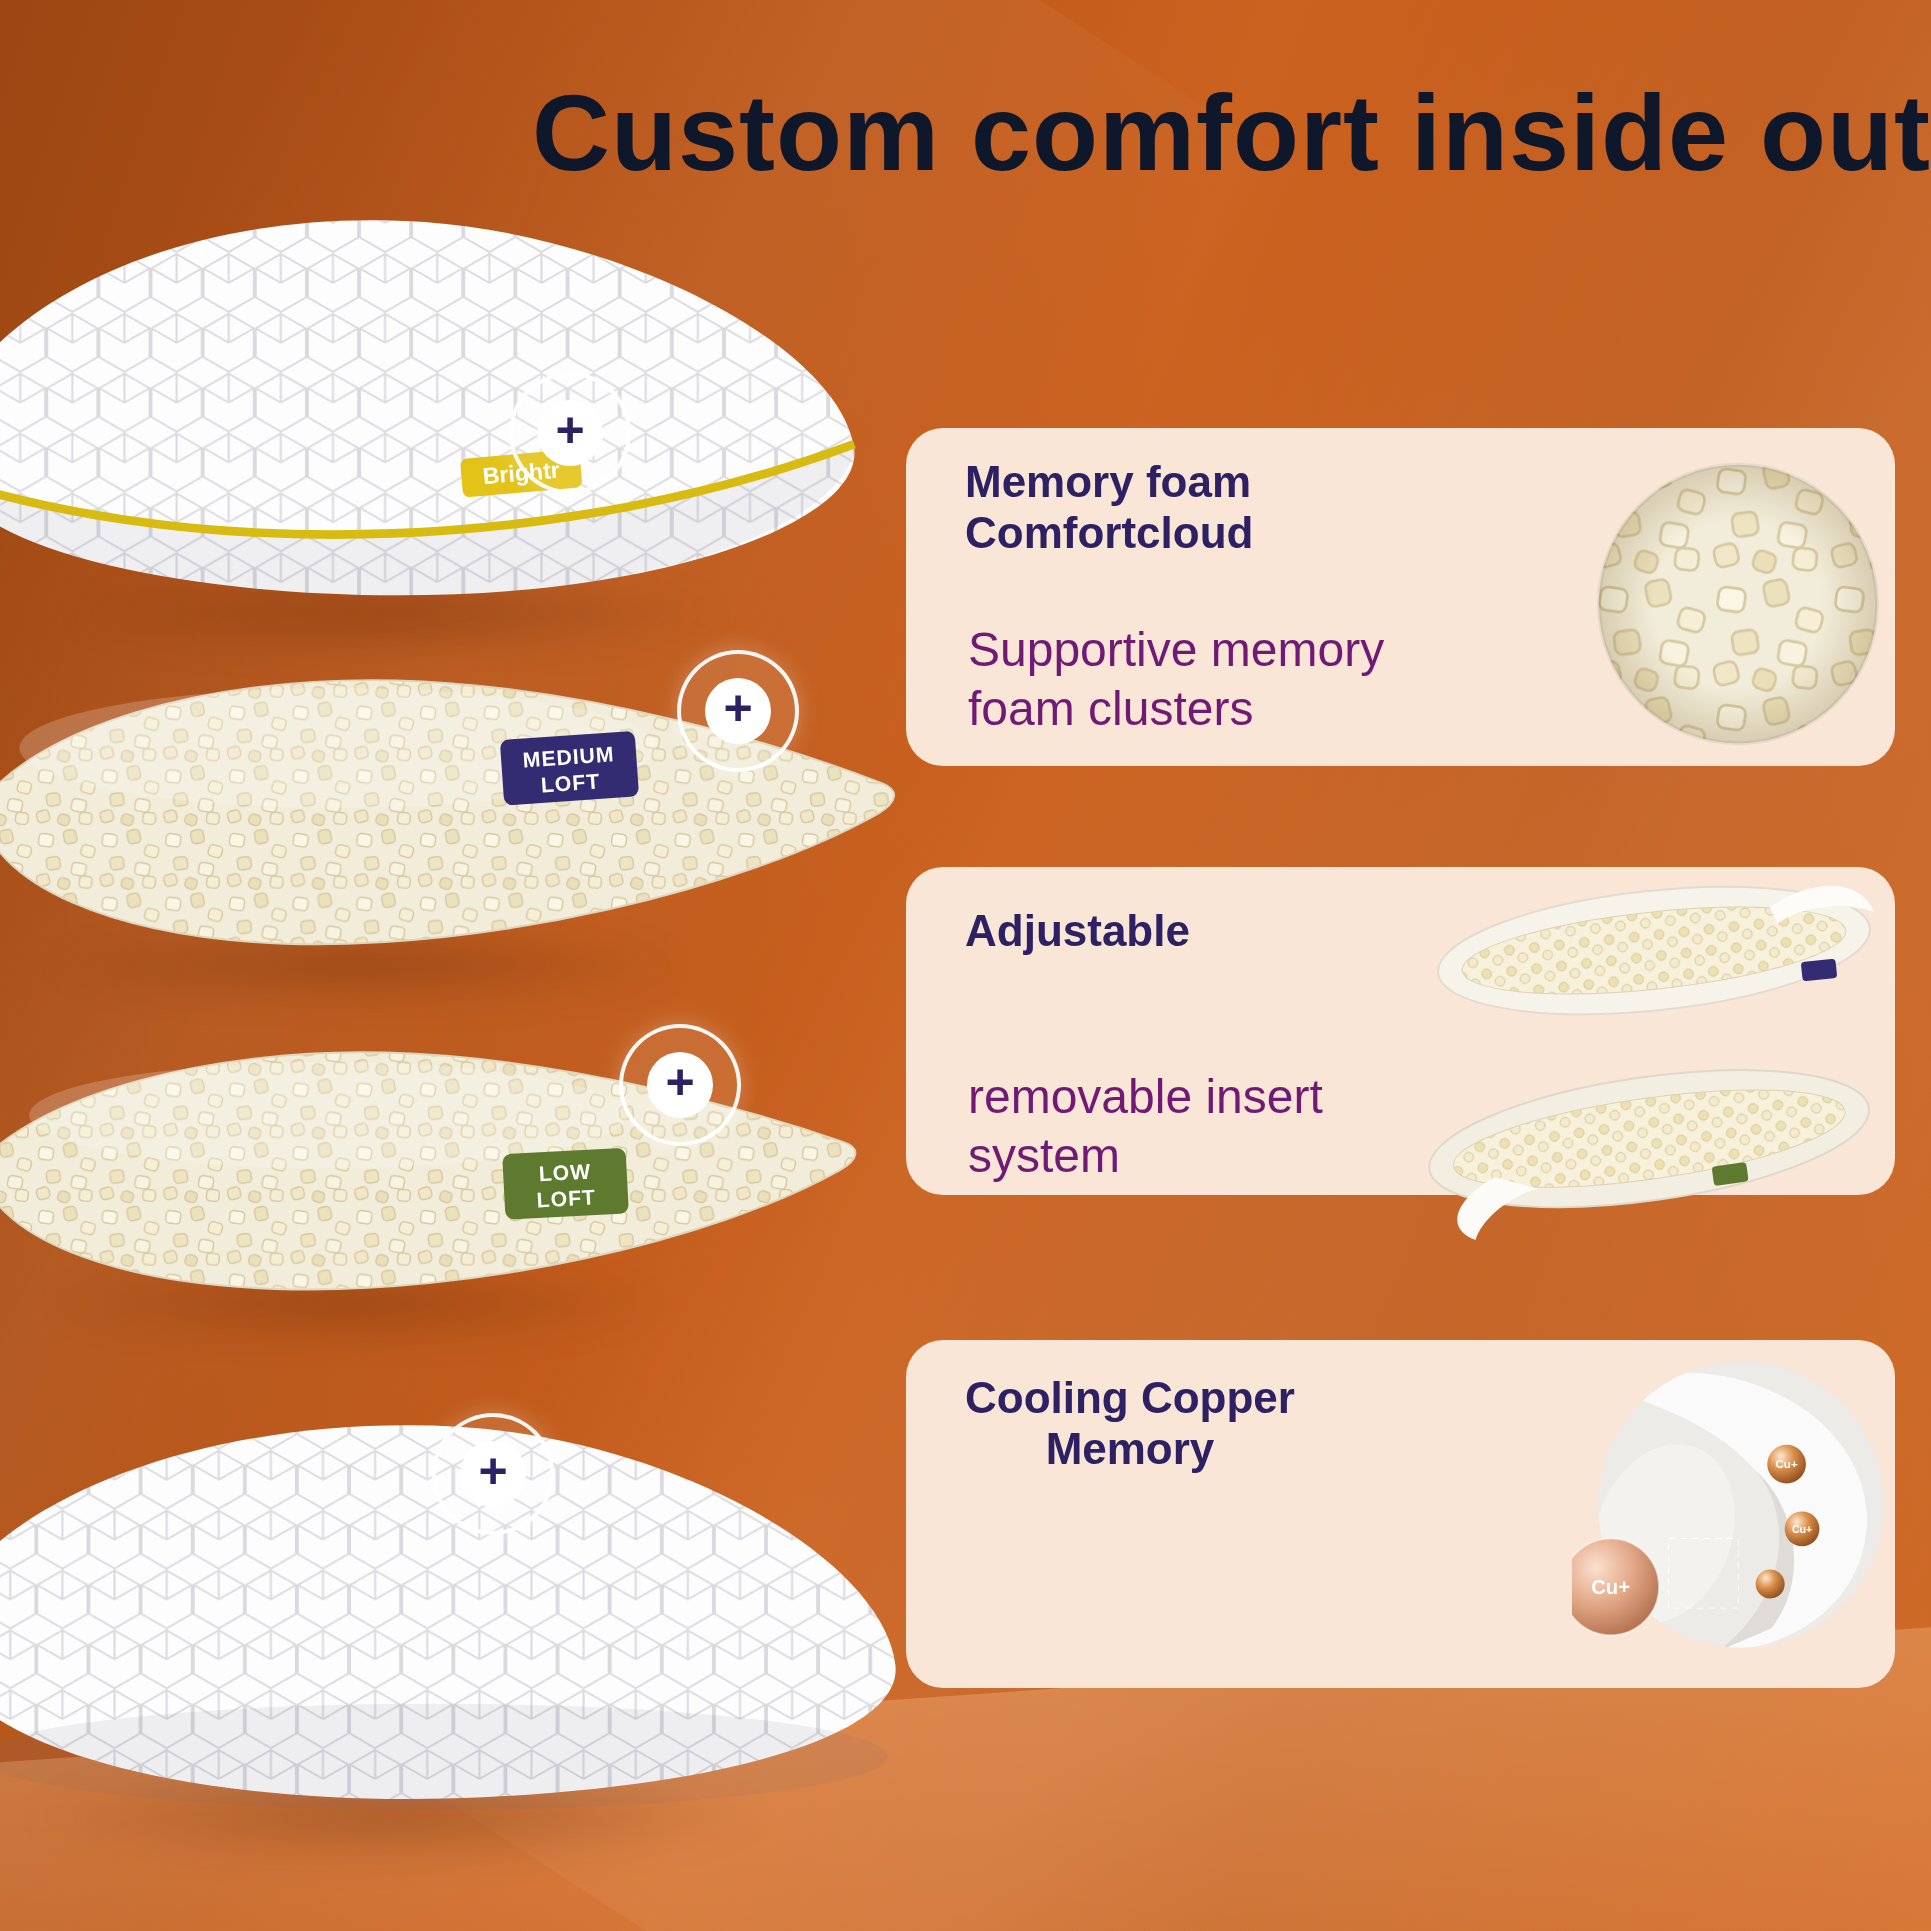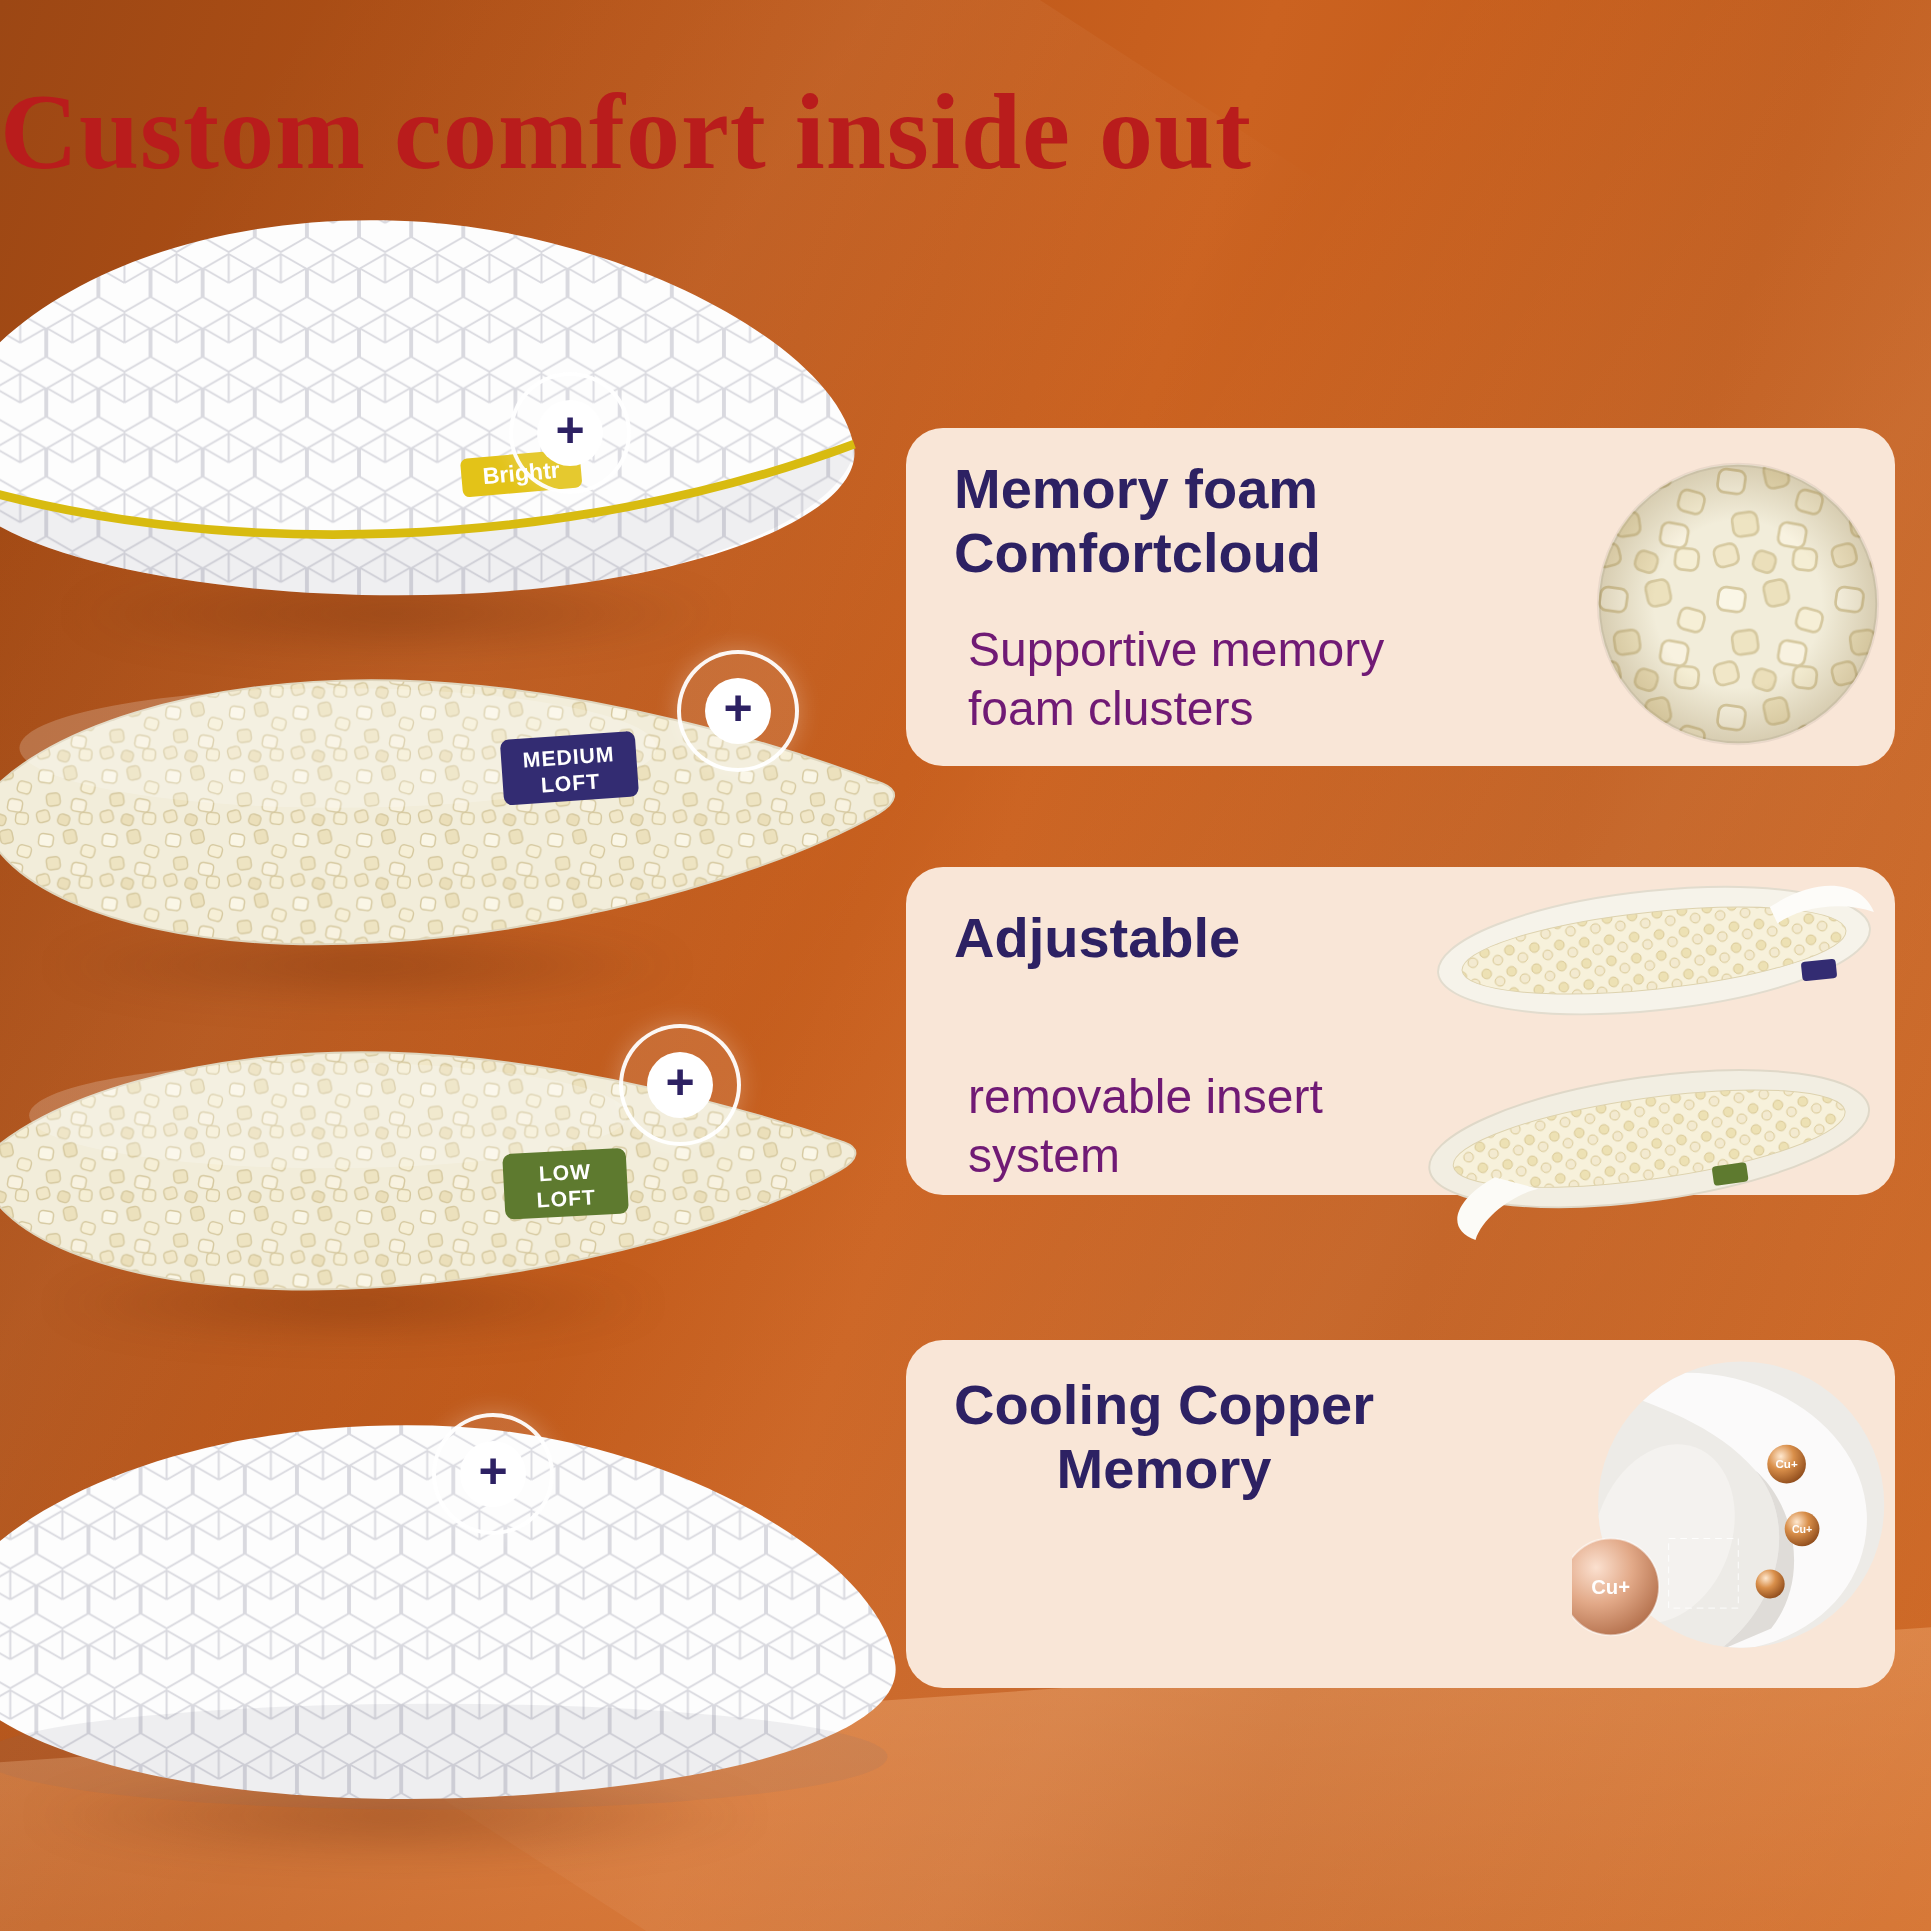--- a/index.html
+++ b/index.html
@@ -11,22 +11,22 @@
   }
   .streak { position:absolute; pointer-events:none; z-index:0; }
   #streak1 { width:1448px; height:2703px; left:917px; top:-386px; transform:rotate(33deg);
     background:linear-gradient(90deg,rgba(255,255,255,0) 0%,rgba(255,240,225,0.10) 45%,rgba(255,255,255,0) 100%); }
   #streak2 { width:966px; height:2703px; left:-290px; top:-290px; transform:rotate(33deg);
     background:linear-gradient(90deg,rgba(255,255,255,0) 0%,rgba(255,235,215,0.07) 50%,rgba(255,255,255,0) 100%); }
   #floor { position:absolute; left:-116px; bottom:-203px; width:2317px; height:444px; transform:rotate(-4deg); z-index:0;
     background:linear-gradient(180deg,rgba(255,200,150,0.30),rgba(255,180,120,0.10)); }
 
   .page-title {
-    position:absolute; top:70px; left:0; width:100%; text-align:left; z-index:3;
-    font-size:108px; font-weight:800; color:#b91c1c; letter-spacing:1px;font-family:Liberation Serif, serif;
+    position:absolute; top:70px; left:0; width:100%; text-align:right; z-index:3;
+    font-size:108px; font-weight:800; color:#0f172a; letter-spacing:1px;
   }
 
   .pillow { position:absolute; z-index:2; }
   #pillow1 { left:-58px;  top:193px;  width:975px; height:454px; }
   #pillow2 { left:-29px;  top:637px;  width:946px;  height:357px; }
   #pillow3 { left:-29px;  top:1014px; width:917px;  height:328px; }
   #pillow4 { left:-68px;  top:1390px; width:1004px; height:444px; }
 
   .shadow { position:absolute; z-index:1; border-radius:50%; filter:blur(17.4px);
     background:radial-gradient(ellipse at center, rgba(80,25,0,0.30) 0%, rgba(80,25,0,0) 70%); }
@@ -44,21 +44,21 @@
     font-size:50px; font-weight:700; color:#2d2163; line-height:1; padding-bottom:5.8px; }
   #plus1 { left:509px; top:372px; }
   #plus2 { left:677px; top:650px; }
   #plus3 { left:619px; top:1024px; }
   #plus4 { left:432px; top:1413px; }
 
   .card { position:absolute; left:906px; width:989px; background:#f9e6d7; border-radius:37px; z-index:2; }
   #card1 { top:428px;  height:338px; }
   #card2 { top:867px;  height:328px; }
   #card3 { top:1340px; height:348px; }
-  .card-title { position:absolute; left:48px; font-weight:800; font-size:56px; color:#2d2163; line-height:1.15; }
+  .card-title { position:absolute; left:59px; font-weight:800; font-size:44px; color:#2d2163; line-height:1.15; }
   .card-desc  { position:absolute; left:62px; font-size:48px; color:#701a75; line-height:1.22; font-weight:400; }
   #card1 .card-title { top:29px; }  #card1 .card-desc { top:193px; width:483px; }
   #card2 .card-title { top:39px; }  #card2 .card-desc { top:201px; width:434px; }
   #card3 .card-title { top:33px;text-align:center; }  #card3 .card-desc { top:193px; width:463px; }
 
   .card-image { position:absolute; z-index:3; }
   #foam-photo   { left:1593px; top:459px;  width:290px; height:290px; }
   #layers-photo { left:1408px; top:854px;  width:492px; height:386px; }
   #copper-photo { left:1572px; top:1350px; width:319px; height:319px; }
 

